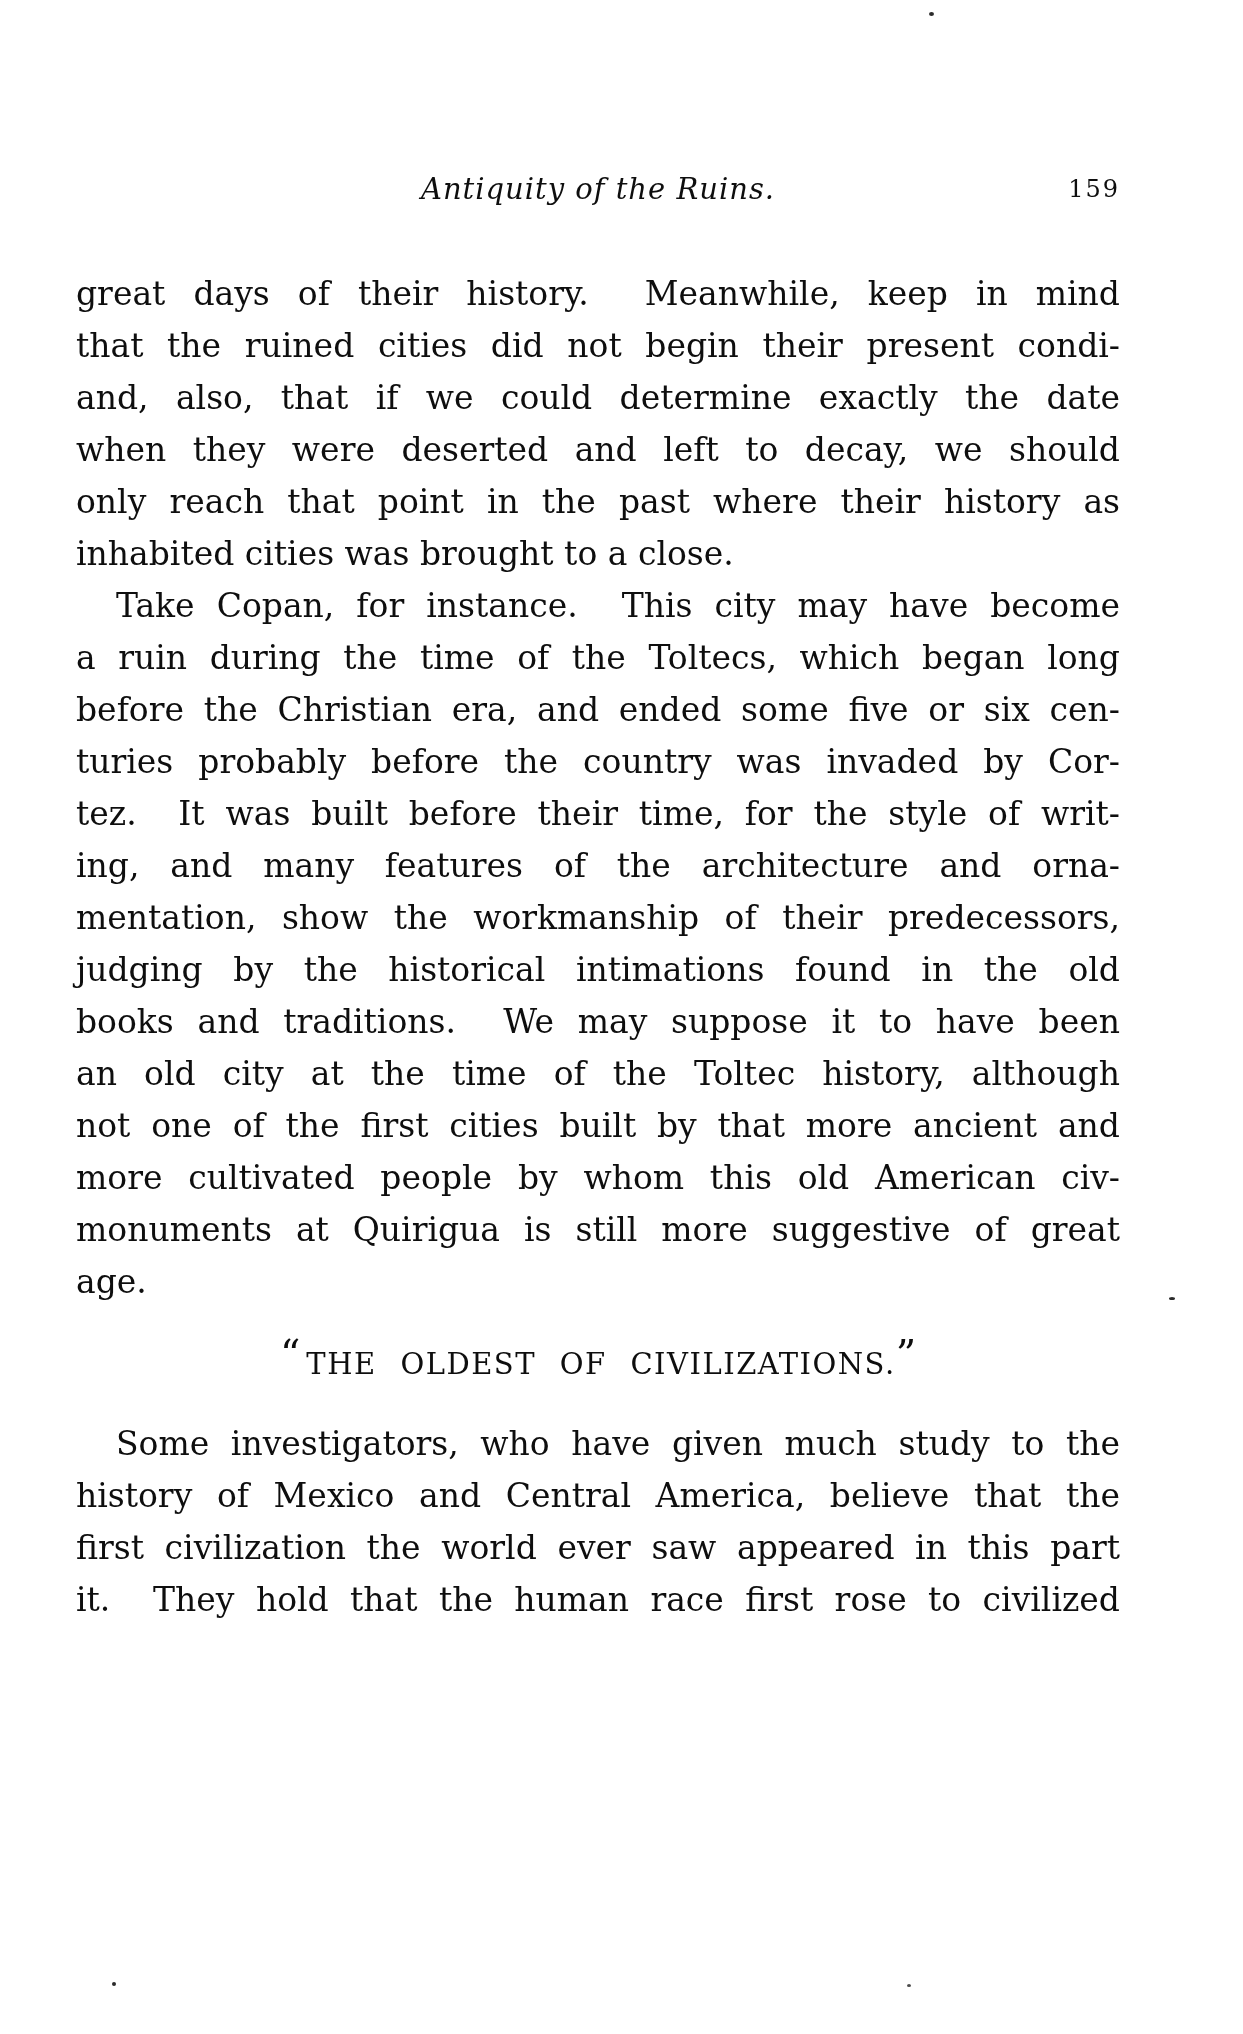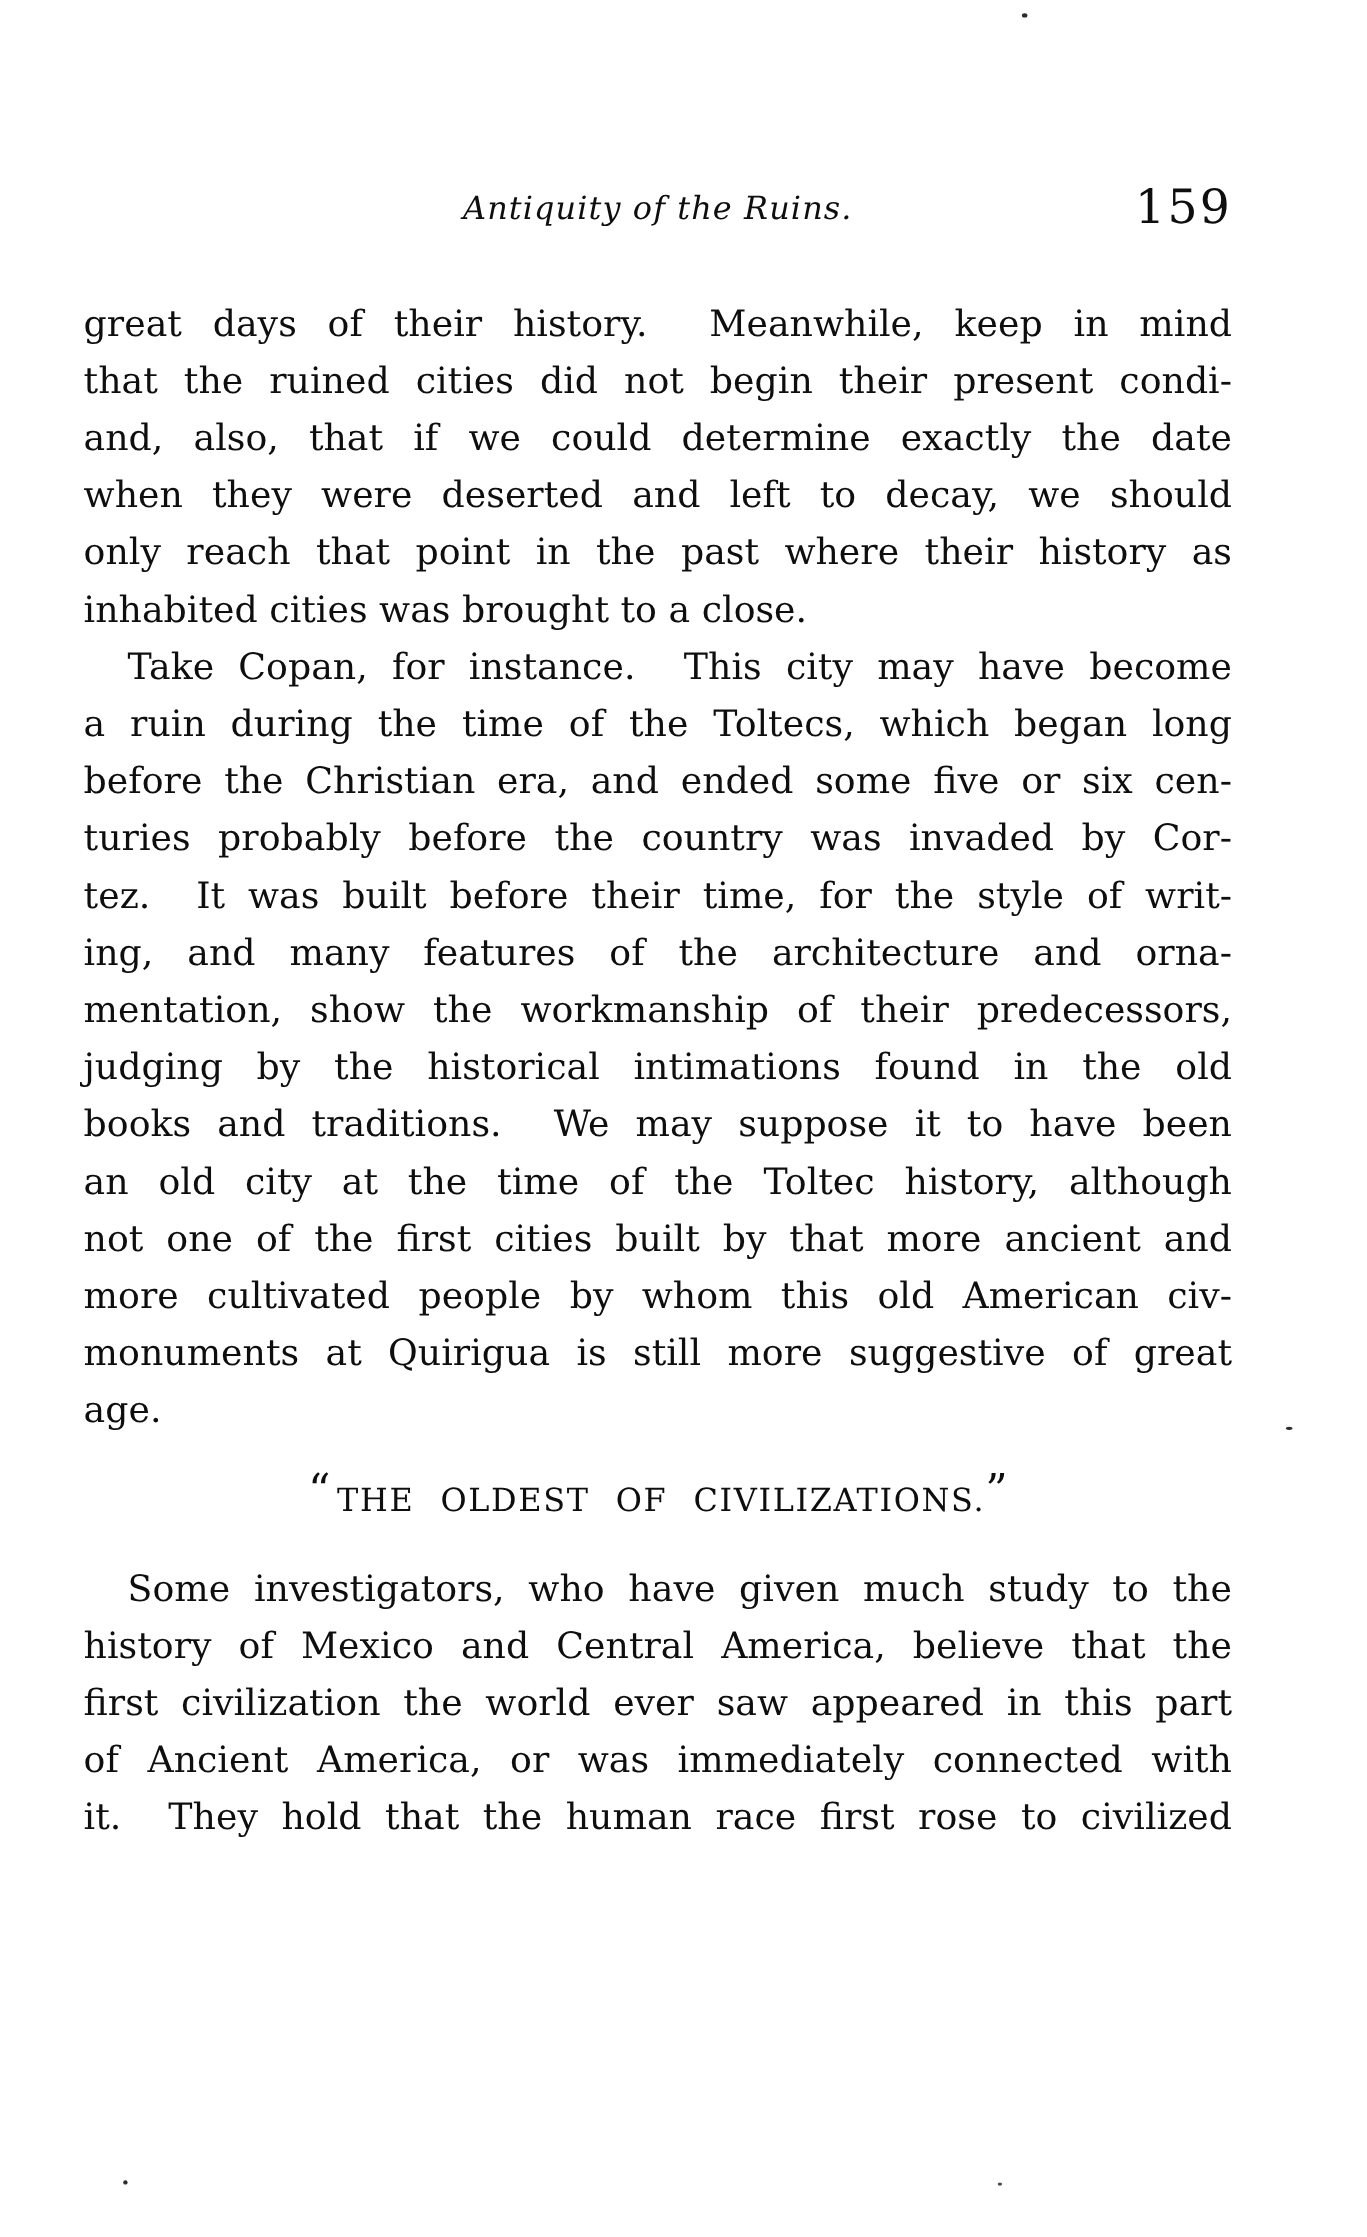--- a/index.html
+++ b/index.html
@@ -16,21 +16,21 @@
   
   .page-header{
     position:absolute;top:163px;left:76px;width:1044px;height:52px;
     line-height:52px;
   }
   .running-title{
     display:block;text-align:center;font-style:italic;font-size:29px;
     letter-spacing:1px;
   }
   .page-number{
-    position:absolute;right:0;top:0;font-size:43px;line-height:52px;
+    position:absolute;right:0;top:0;font-size:24px;line-height:52px;
     font-style:normal;letter-spacing:2px;
   }
   
   .text-block{
     position:absolute;top:268px;left:76px;width:1044px;
     font-size:33px;
   }
   .para{margin:0;padding:0;}
   .line{
     line-height:52px;height:52px;
@@ -91,21 +91,20 @@
         <div class="line">not one of the first cities built by that more ancient and</div>
         <div class="line">more cultivated people by whom this old American civ-</div>
         <div class="line">monuments at Quirigua is still more suggestive of great</div>
         <div class="line endline">age.</div>
       </div>
       <div class="heading"><span class="qmark open">“</span><span>THE OLDEST OF CIVILIZATIONS.</span><span class="qmark close">”</span></div>
       <div class="para">
         <div class="line indent">Some investigators, who have given much study to the</div>
         <div class="line">history of Mexico and Central America, believe that the</div>
         <div class="line">first civilization the world ever saw appeared in this part</div>
-        <div class="line">of Ancient America, or was immediately connected with</div>
         <div class="line">it.&nbsp; They hold that the human race first rose to civilized</div>
       </div>
     </div>
 
   <div class="speck s1"></div>
   <div class="speck s2"></div>
   <div class="speck s3"></div>
   <div class="speck s4"></div>
 
 </div>

